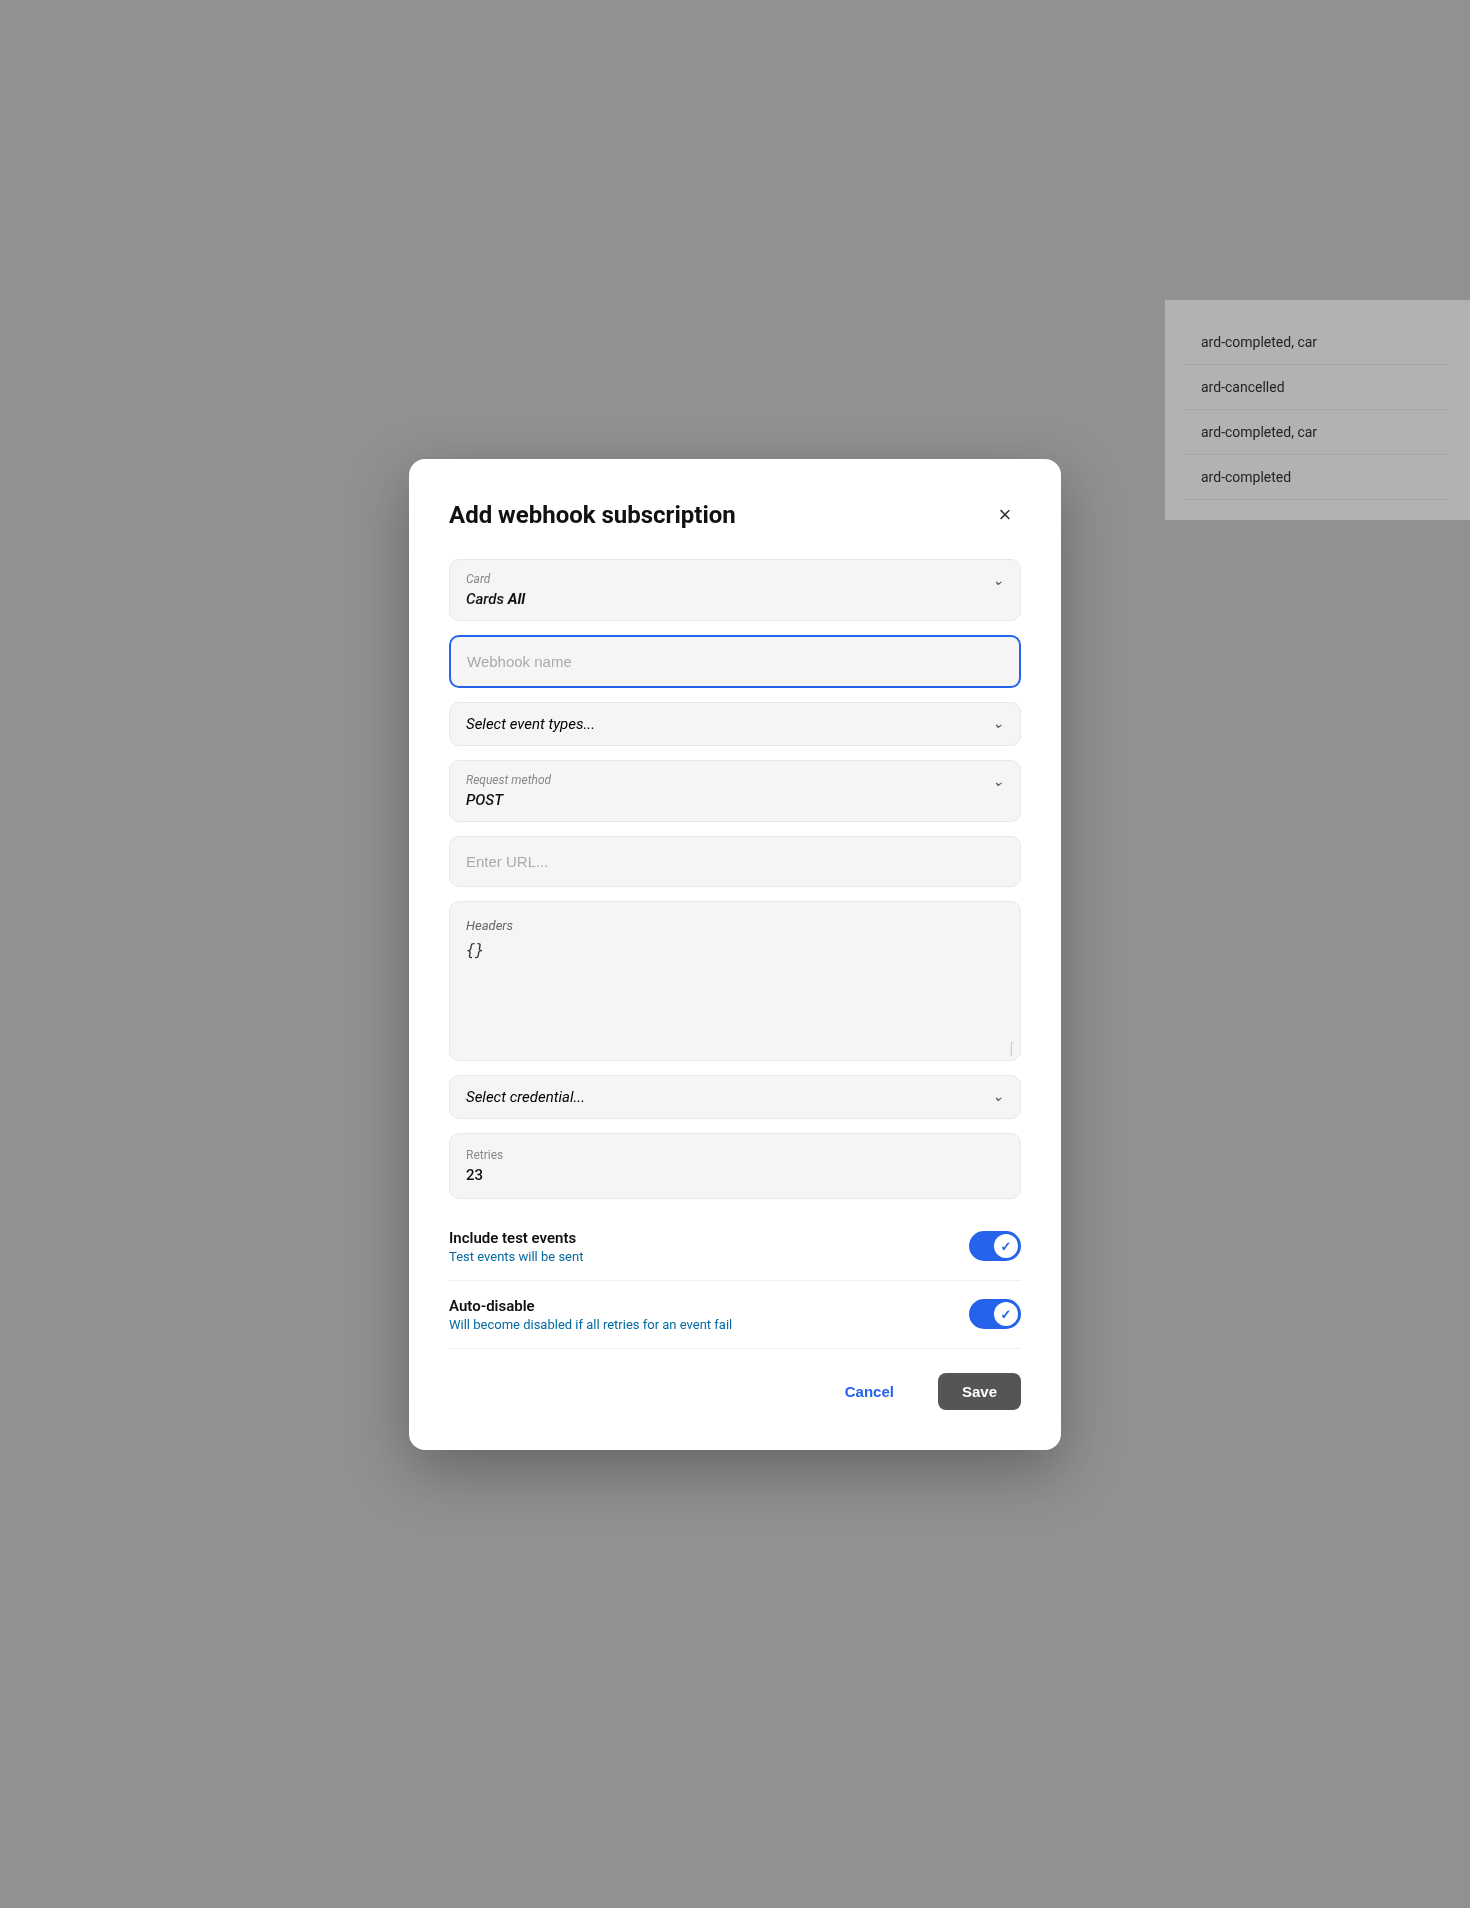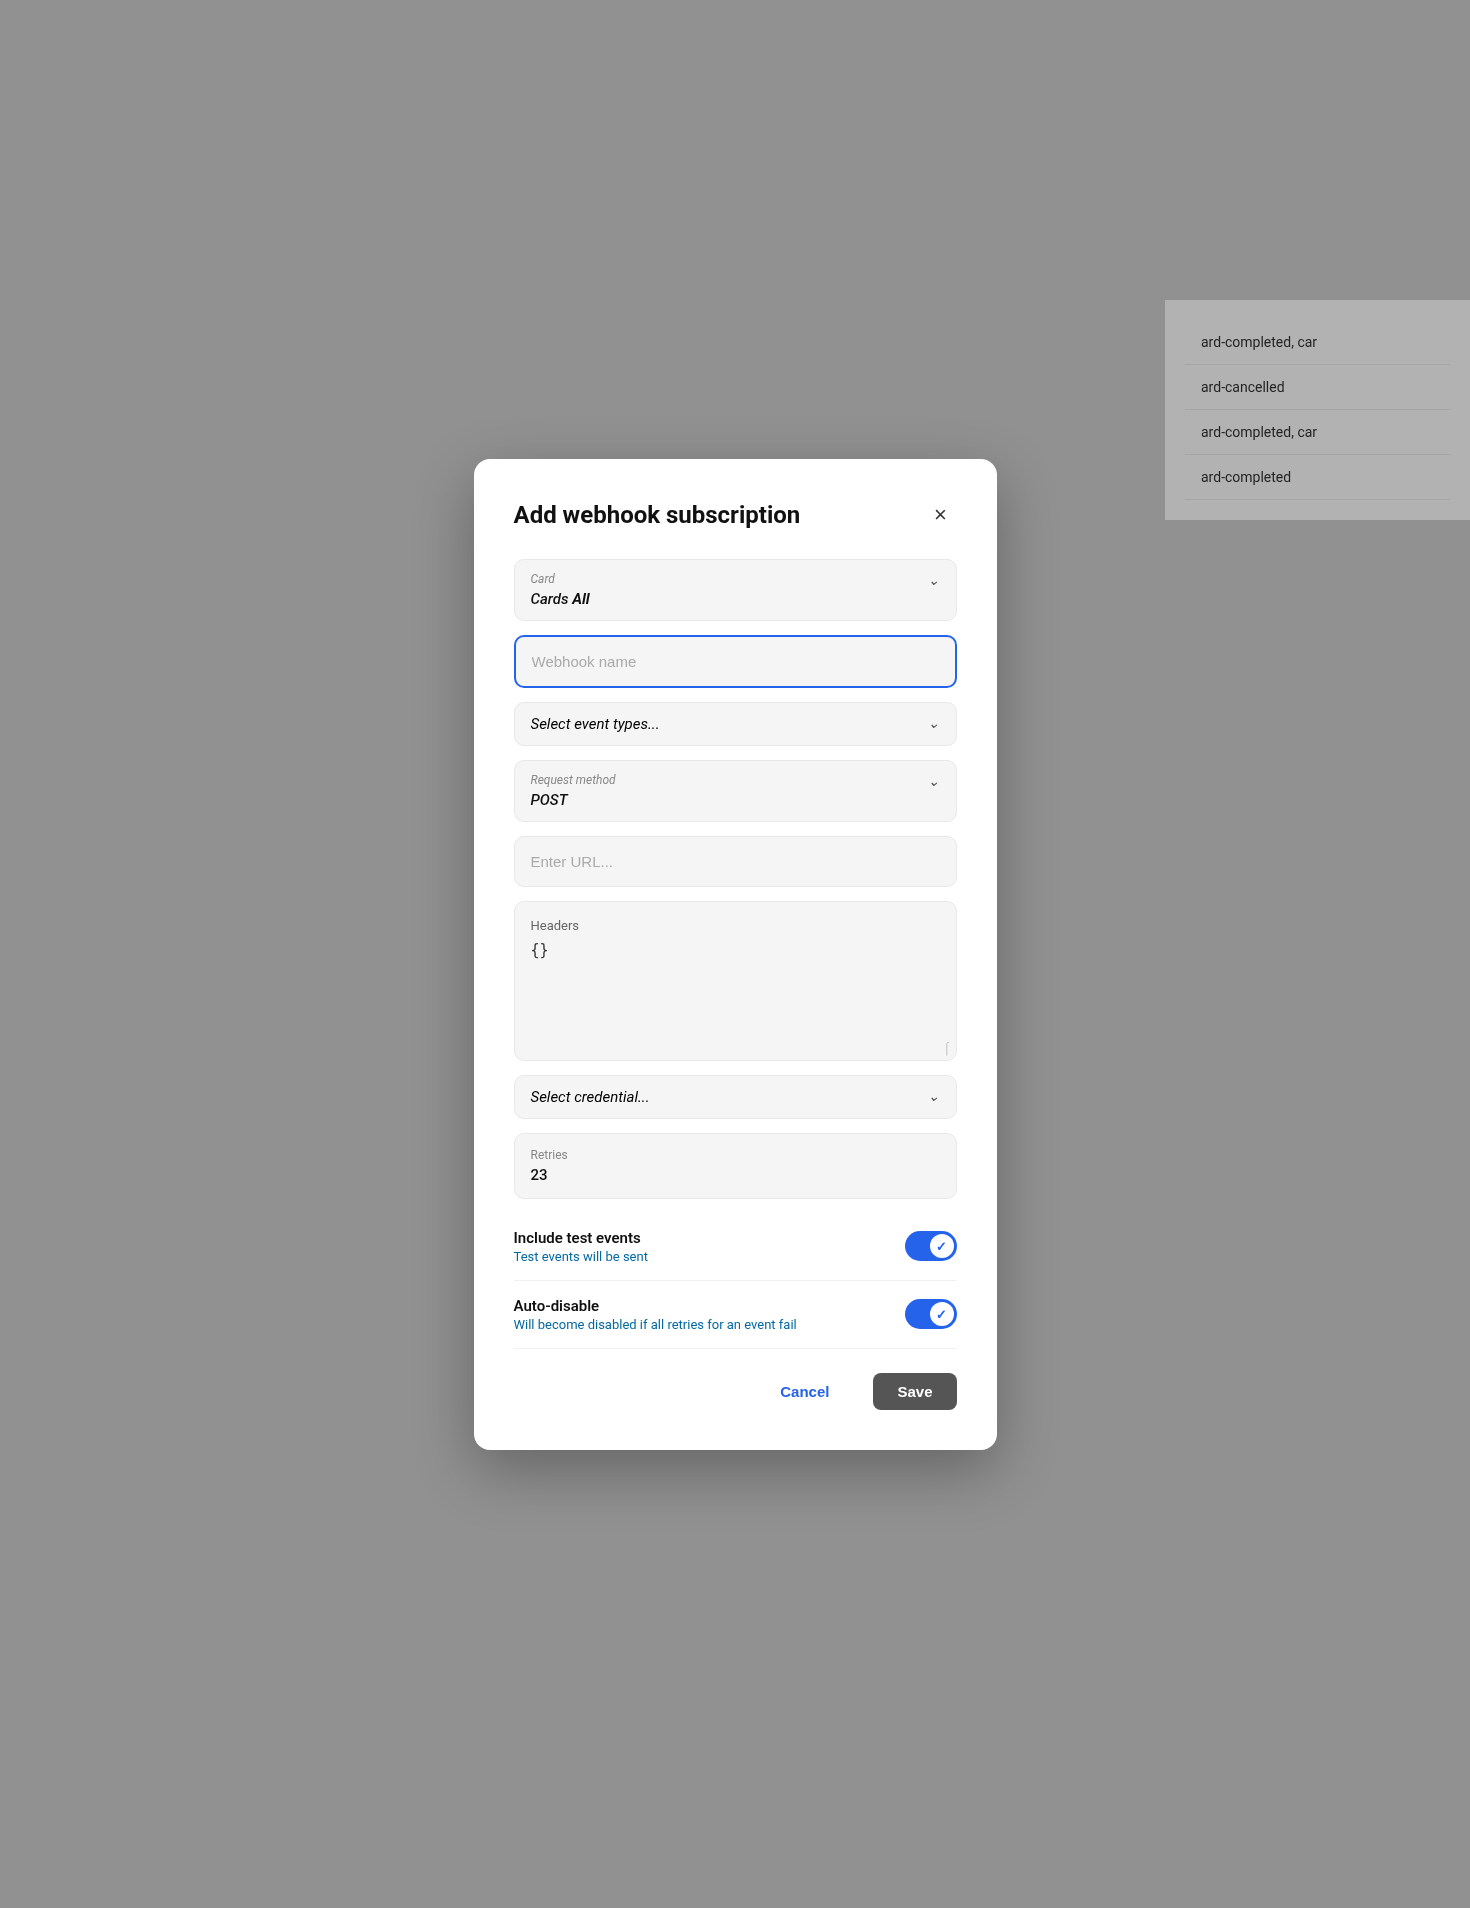--- a/index.html
+++ b/index.html
@@ -51,21 +51,21 @@
       left: 0;
       width: 100%;
       height: 100%;
       background: rgba(0,0,0,0.3);
     }
 
     .modal {
       position: relative;
       background: white;
       border-radius: 16px;
-      width: 523px;
+      width: 652px;
       padding: 40px;
       z-index: 10;
       box-shadow: 0 20px 60px rgba(0,0,0,0.3);
     }
 
     .modal-header {
       display: flex;
       justify-content: space-between;
       align-items: center;
       margin-bottom: 28px;
@@ -162,20 +162,21 @@
     .url-input-field::placeholder {
       color: #aaa;
     }
 
     .headers-field {
       background: #f5f5f5;
       border: 1px solid #e8e8e8;
       border-radius: 10px;
       padding: 16px;
       min-height: 160px;
+      font-style: italic;
     }
 
     .headers-label {
       font-size: 13px;
       color: #666;
       margin-bottom: 8px;
     }
 
     .headers-content {
       font-size: 15px;

